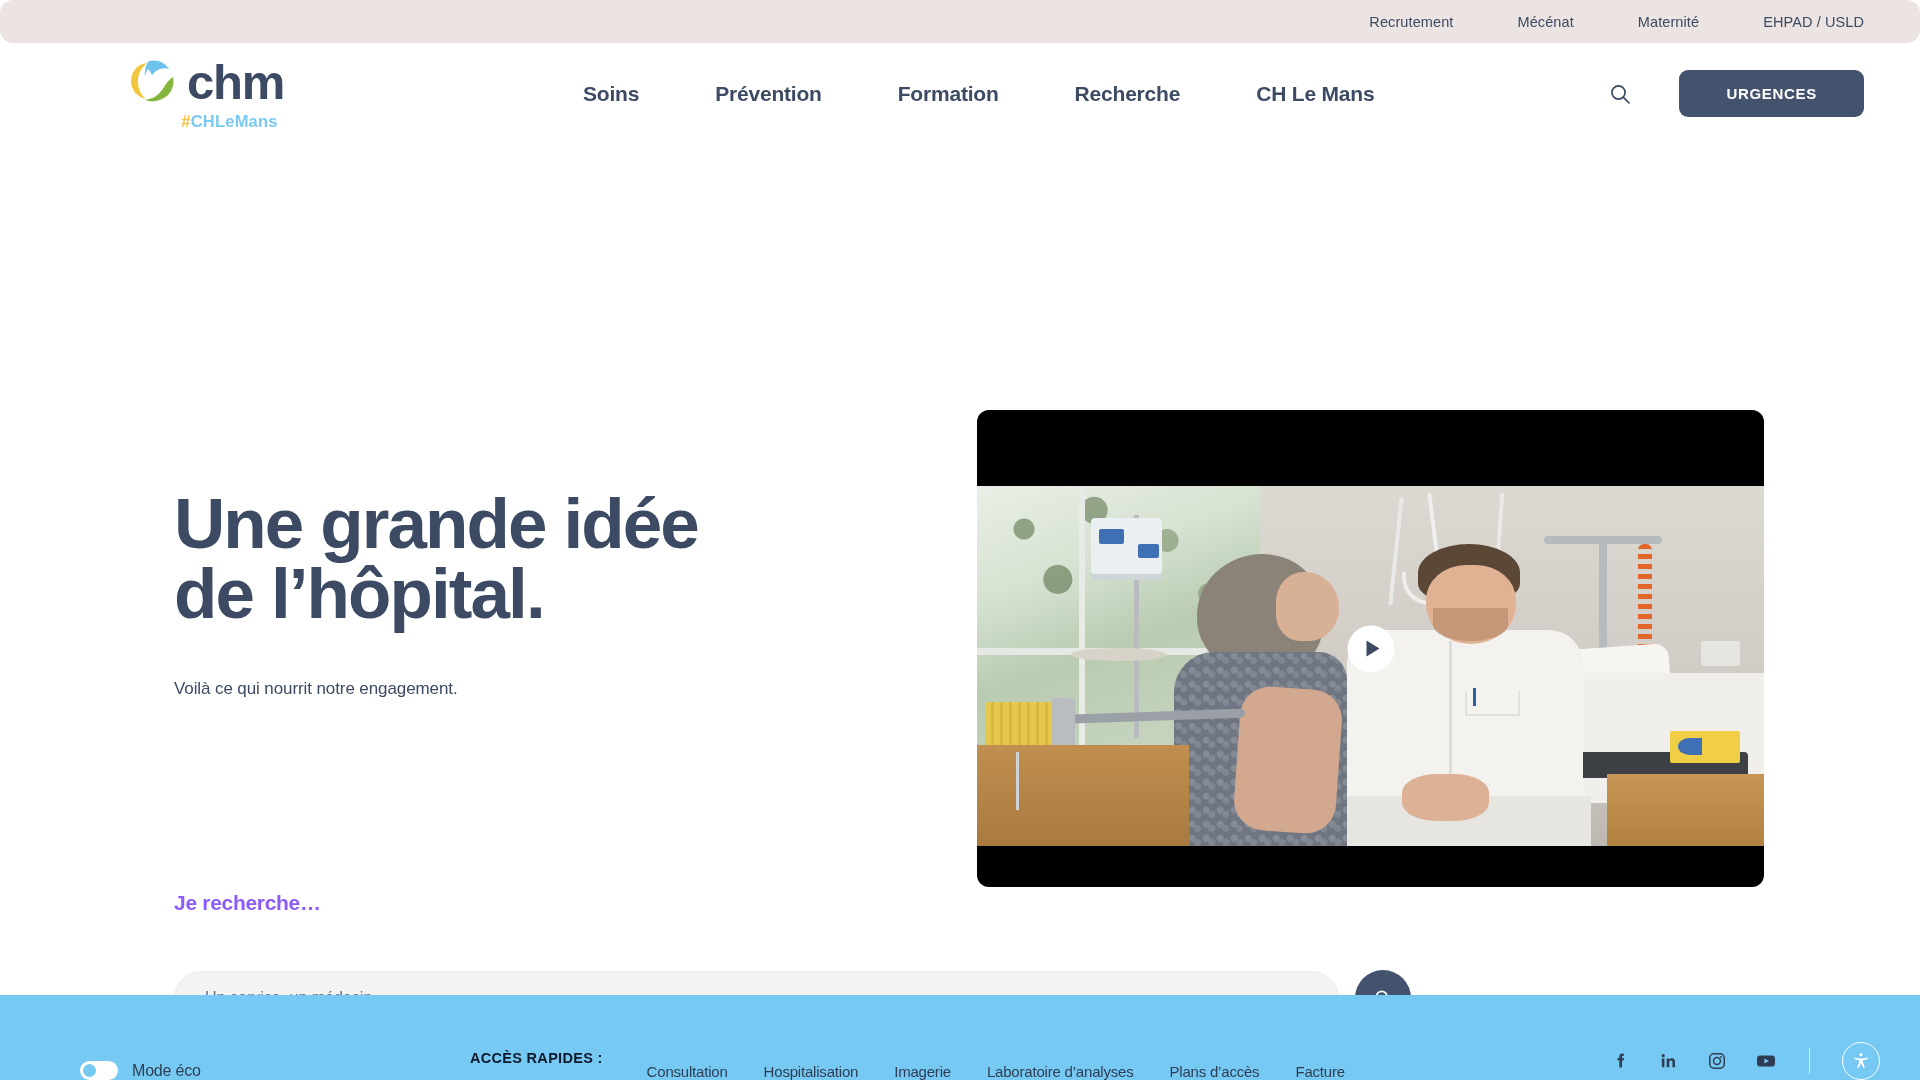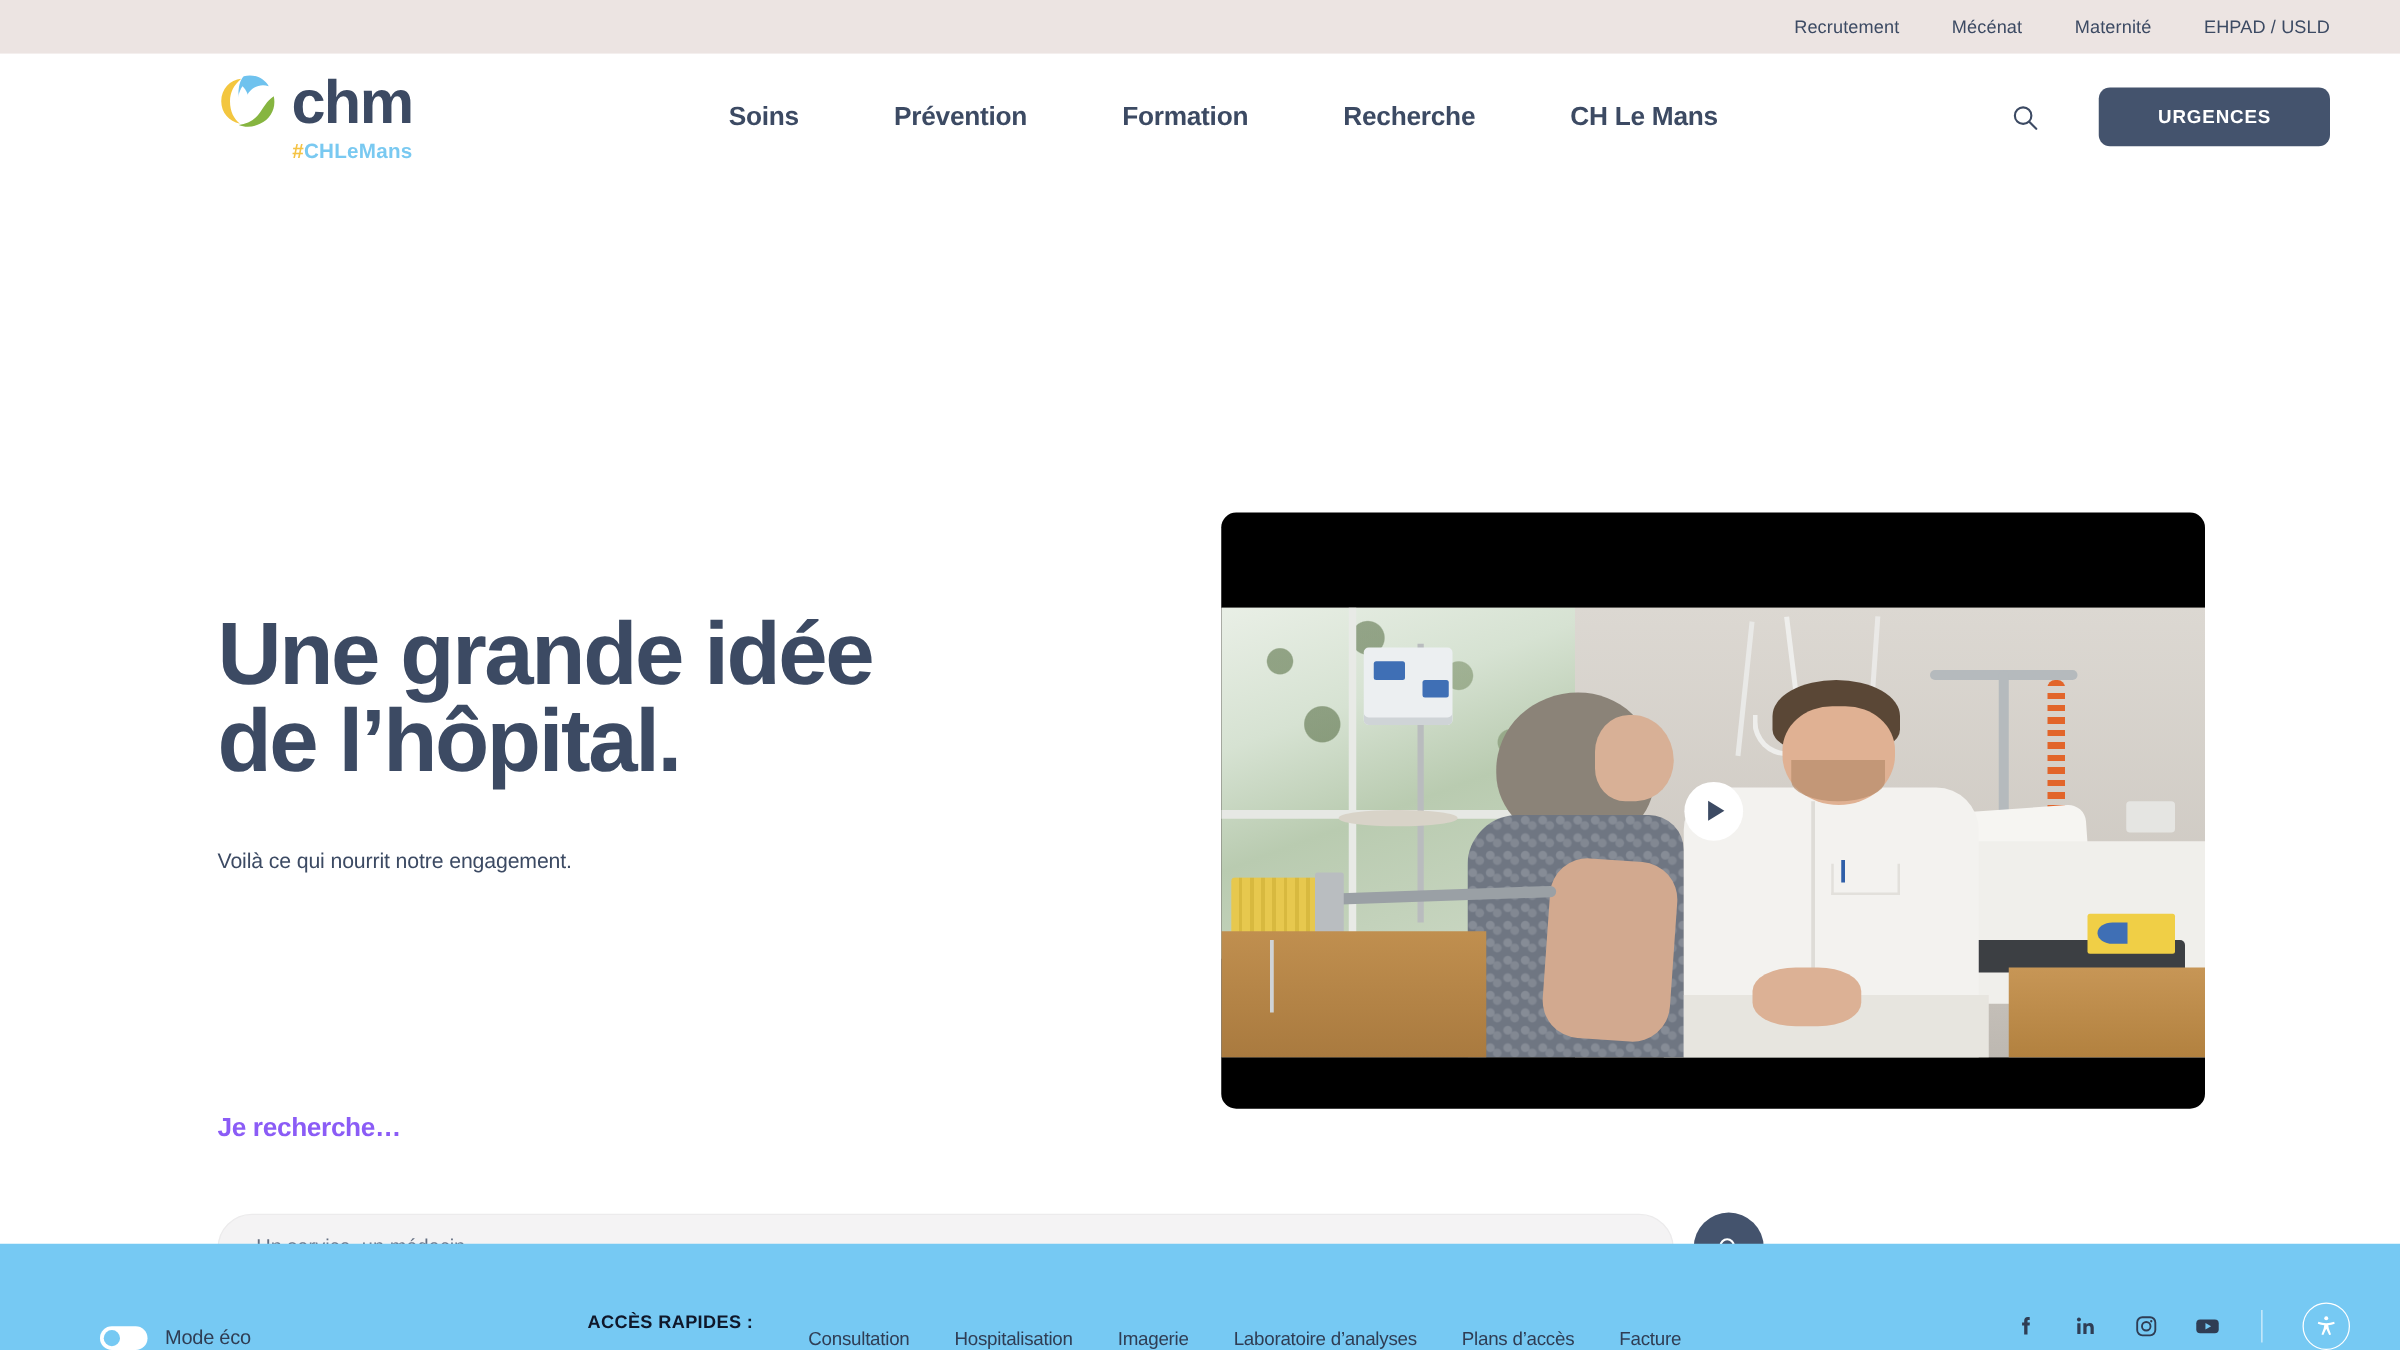--- a/index.html
+++ b/index.html
@@ -13,42 +13,43 @@
   body { position: relative; }
 
   
   .topbar {
     height: 43px;
     background: #ECE4E2;
     display: flex;
     align-items: center;
     justify-content: flex-end;
     padding-right: 56px;
-    gap: 42px;
+    gap: 64px;
+    border-radius: 13px;
   }
   .topbar a {
     font-size: 14.5px;
     color: #3C4A63;
     text-decoration: none;
     letter-spacing: .1px;
   }
 
   
   .header {
     height: 101px;
     background: #ffffff;
     display: flex;
     align-items: center;
     padding: 0 56px 0 80px;
     position: relative;
   }
   .logo-block {
     display: flex;
     flex-direction: column;
-    align-items: flex-end;
+    align-items: center;
     width: 250px;
   }
   .logo-row { display: flex; align-items: center; gap: 9px; }
   .logo-mark { width: 52px; height: 52px; display: block; }
   .logo-word {
     font-size: 49px;
     font-weight: 700;
     color: #3C4A63;
     letter-spacing: -1.3px;
     line-height: .9;

